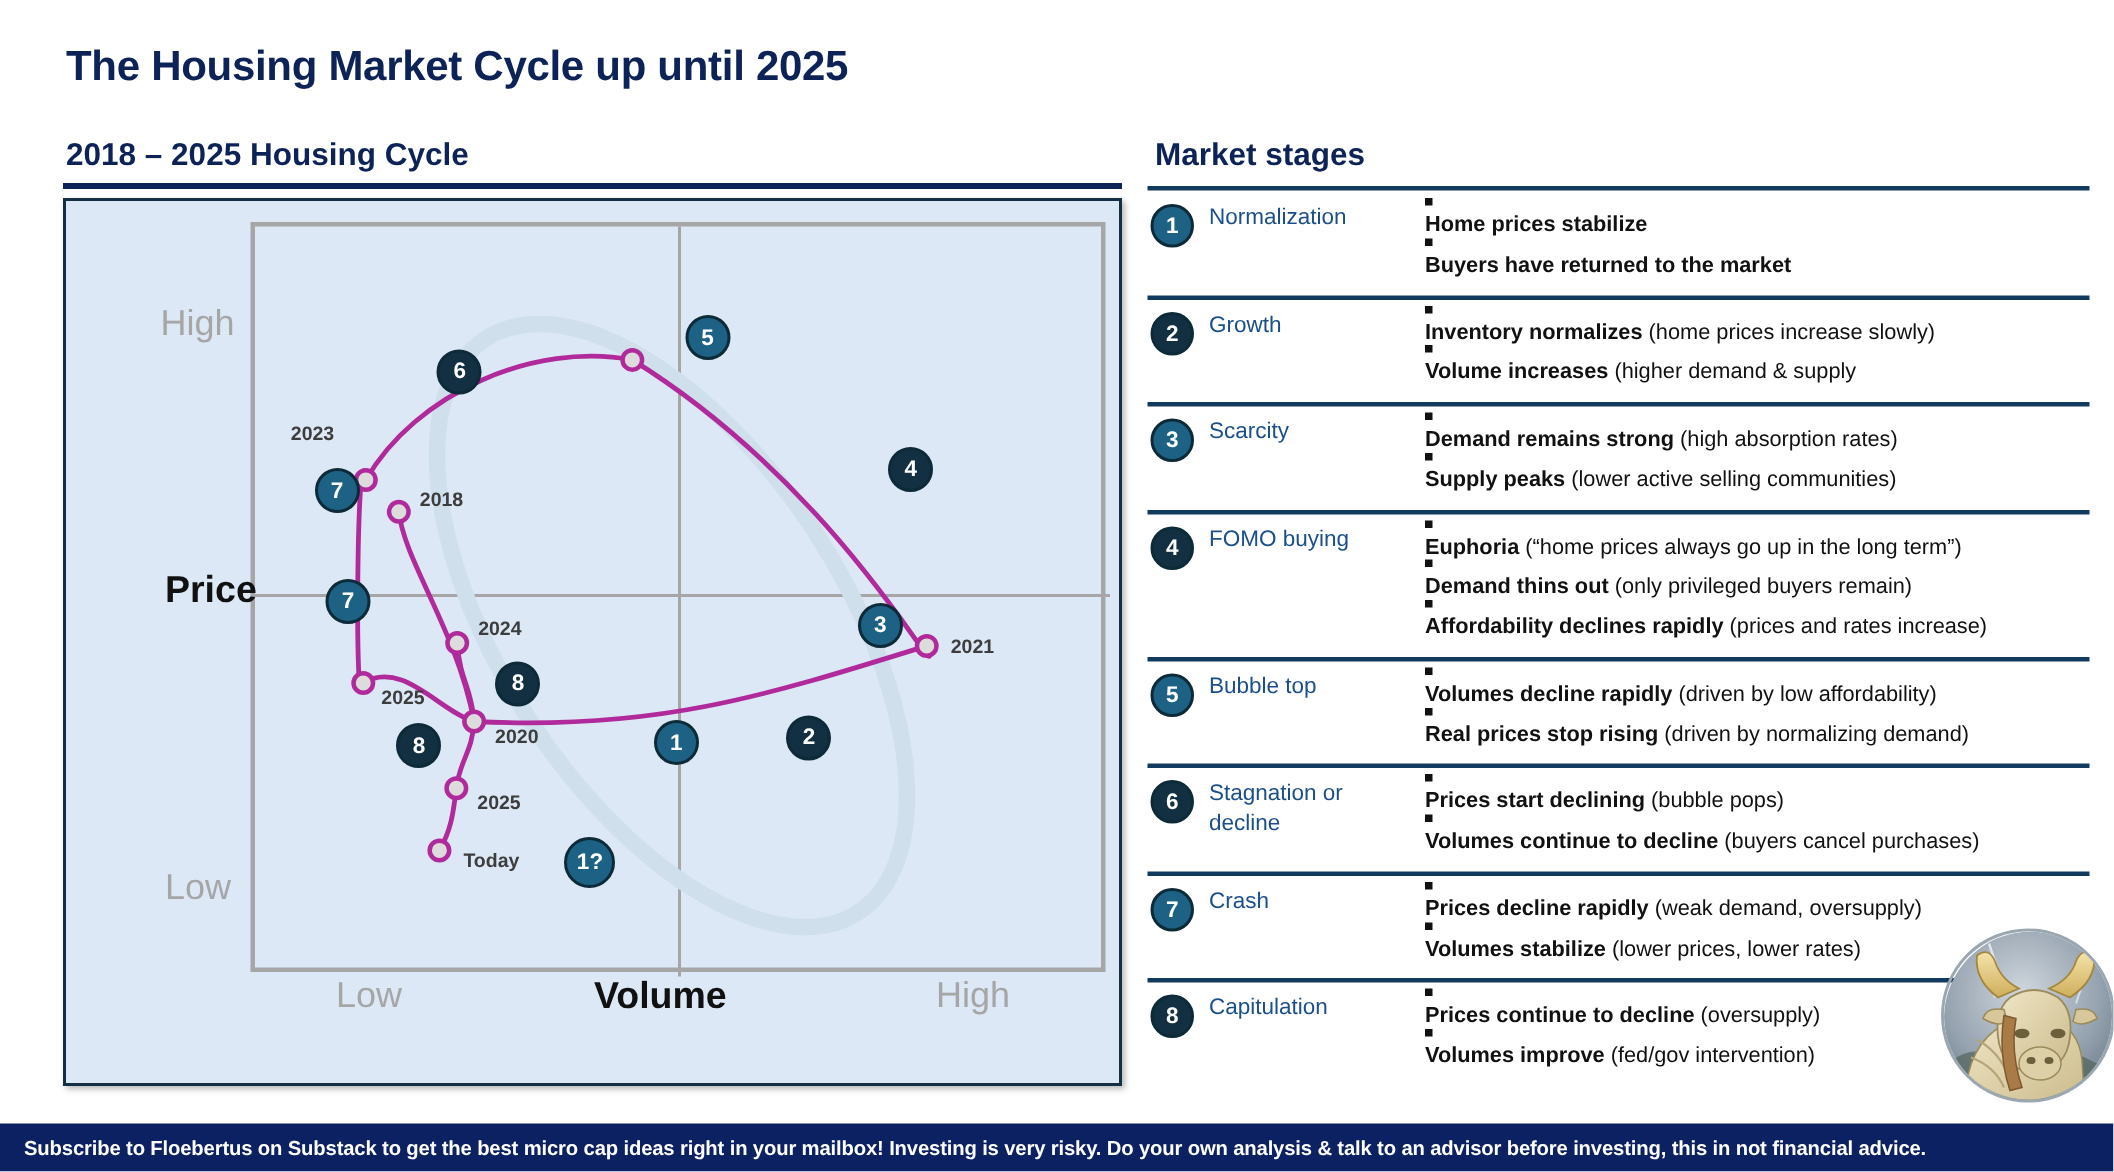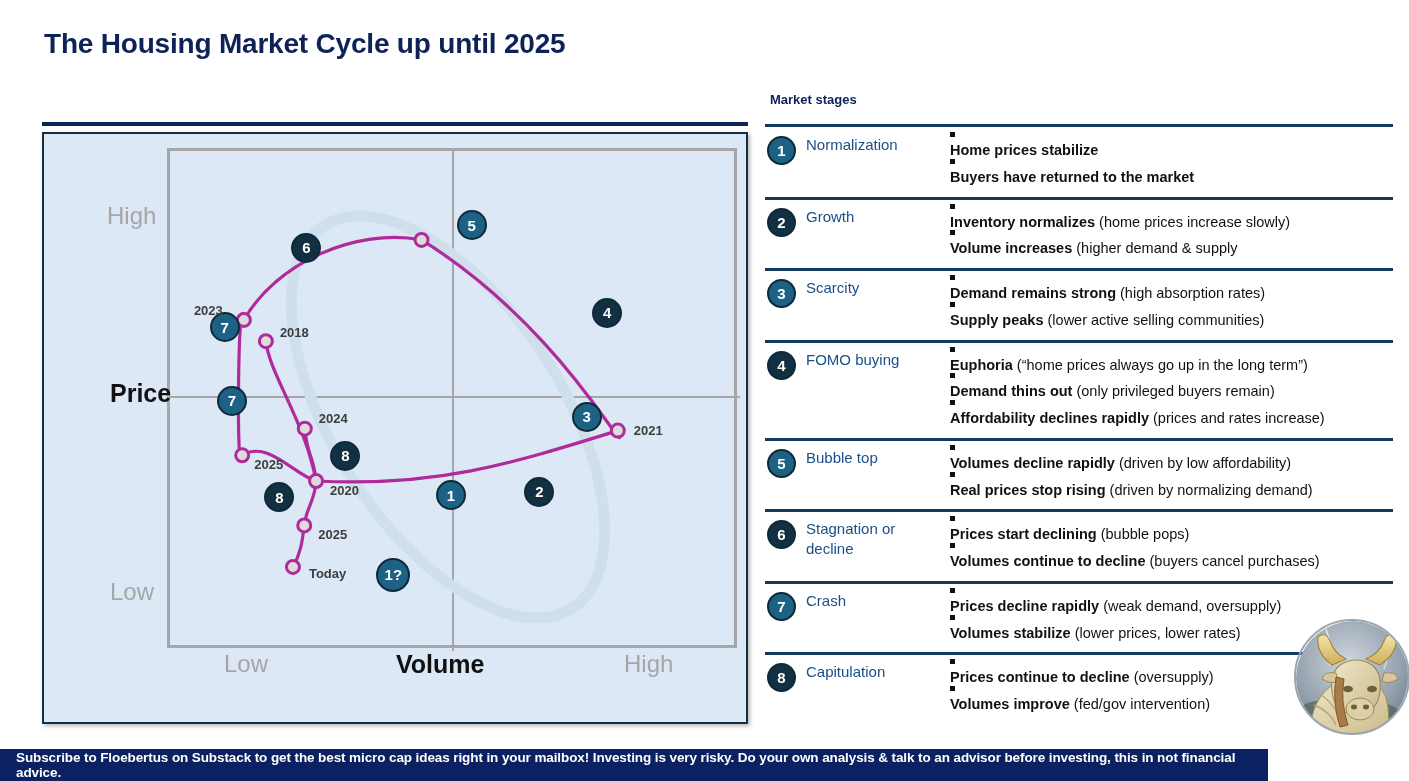--- a/index.html
+++ b/index.html
@@ -20,21 +20,21 @@
   .left-subtitle {
     position: absolute; left: 44px; top: 92px;
     font-size: 21px; font-weight: bold; color: #0d2357;
   }
   .left-subtitle-rule {
     position: absolute; left: 42px; top: 122px; width: 706px; height: 4px;
     background: #0d2357;
   }
   .right-title {
     position: absolute; left: 770px; top: 92px;
-    font-size: 13px; font-weight: bold; color: #0d2357;
+    font-size: 21px; font-weight: bold; color: #0d2357;
   }
   .right-title-rule {
     position: absolute; left: 765px; top: 124px; width: 628px; height: 3px;
     background: #123a5e;
   }
 
   
   .chart-panel {
     position: absolute; left: 42px; top: 132px;
     width: 706px; height: 592px;
@@ -119,34 +119,35 @@
 
   
   .bull-logo {
     position: absolute; left: 1294px; top: 619px;
     width: 116px; height: 116px; border-radius: 50%;
     overflow: hidden; border: 2px solid #9aa6b0;
   }
 
   
   .footer {
-    position: absolute; left: 0; bottom: 0; width: 1268px; height: 32px;
+    position: absolute; left: 0; bottom: 0; width: 1409px; height: 32px;
     background: #0b2161; color: #fff;
     display: flex; align-items: center;
     font-size: 13.5px; font-weight: bold;
     padding-left: 16px; letter-spacing: -0.1px;
   }
 </style>
 </head>
 <body>
 
 <div class="page">
 
   <div class="main-title">The Housing Market Cycle up until 2025</div>
 
+  <div class="left-subtitle">2018 – 2025 Housing Cycle</div>
   <div class="left-subtitle-rule"></div>
 
   <div class="right-title">Market stages</div>
   <div class="right-title-rule"></div>
 
   <div class="chart-panel">
 
     <div class="plot-area">
       <div class="gridline-v"></div>
       <div class="gridline-h"></div>
@@ -188,21 +189,21 @@
         <div class="cbadge teal" style="left: 173.04px; top: 251.964px;">7</div>
         <div class="cbadge navy" style="left: 286.404px; top: 306.798px;">8</div>
         <div class="cbadge navy" style="left: 220.416px; top: 348.294px;">8</div>
         <div class="cbadge teal wide" style="left: 332.344px; top: 423.852px;">1?</div>
       </div>
     <div id="chart-years">
         <div class="year-lbl" style="left: 235.88px; top: 191.19px;">2018</div>
         <div class="year-lbl" style="left: 210.192px; top: 323.304px;">2025</div>
         <div class="year-lbl" style="left: 286.076px; top: 348.992px;">2020</div>
         <div class="year-lbl" style="left: 589.816px; top: 288.604px;">2021</div>
-        <div class="year-lbl" style="left: 149.884px; top: 169px; text-align: center;">2023</div>
+        <div class="year-lbl" style="left: 149.884px; top: 147px; text-align: center;">2023</div>
         <div class="year-lbl" style="left: 274.796px; top: 276.628px;">2024</div>
         <div class="year-lbl" style="left: 274.232px; top: 393.452px;">2025</div>
         <div class="year-lbl" style="left: 264.952px; top: 431.948px;">Today</div>
       </div>
   </div>
 
   <div class="stages" id="stages-list">
       <div class="stage-row">
         <div class="stage-badge teal">1</div>
         <div class="stage-name">Normalization</div>

